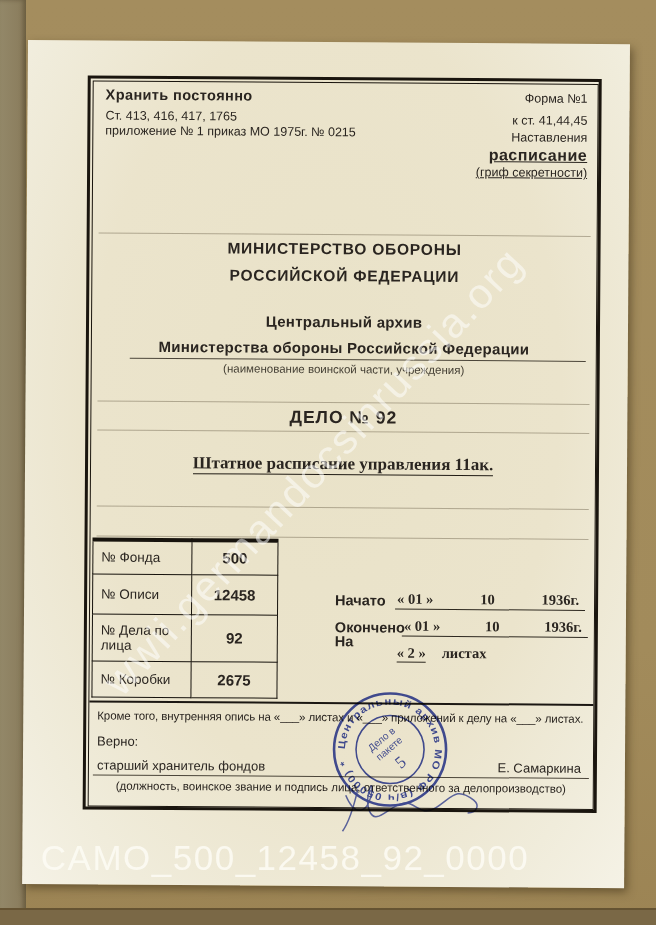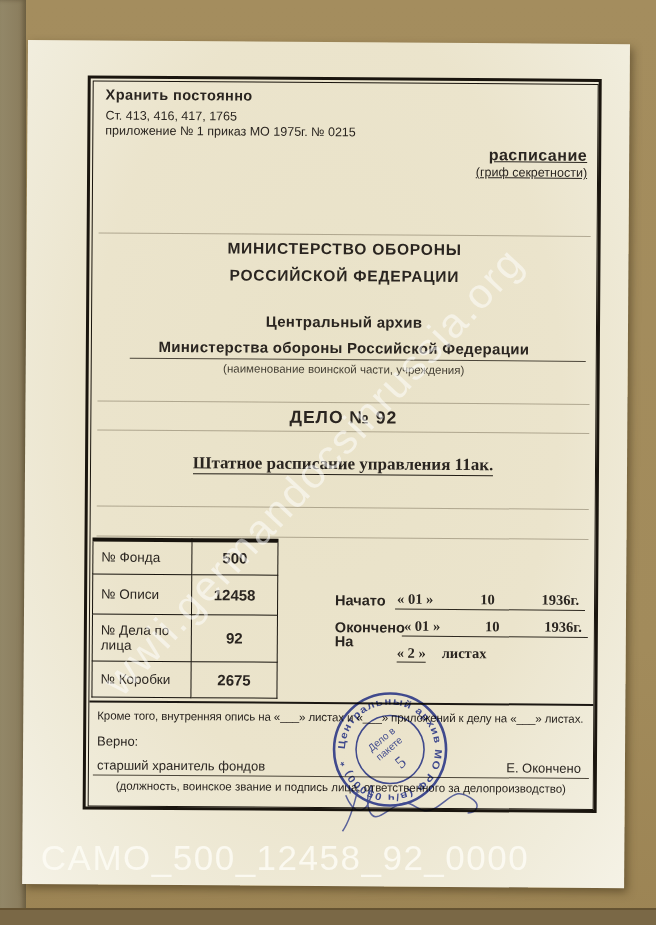--- a/index.html
+++ b/index.html
@@ -78,20 +78,25 @@
   <div class="abs paper">
     <div class="frame">
       <div class="frame-inner">
 
         <div class="abs hdr-left">
           <div class="keep">Хранить  постоянно</div>
           <div class="t13">Ст. 413, 416, 417, 1765</div>
           <div class="t13">приложение № 1 приказ МО 1975г.  № 0215</div>
         </div>
 
+        <div class="abs hdr-right t13">
+          <div>Форма №1</div>
+          <div style="margin-top:7px">к ст. 41,44,45</div>
+          <div>Наставления</div>
+        </div>
 
         <div class="abs secrecy">
           <div class="word">расписание</div>
           <div class="cap">(гриф секретности)</div>
         </div>
 
         <div class="abs rule" style="top:151px"></div>
 
         <div class="abs ctr ministry" style="top:157px">МИНИСТЕРСТВО ОБОРОНЫ</div>
         <div class="abs ctr ministry" style="top:184px">РОССИЙСКОЙ ФЕДЕРАЦИИ</div>
@@ -146,21 +151,21 @@
         </div>
 
         <div class="abs dates-label" style="left:245px; top:550px">На</div>
         <span class="abs serifb" style="left:307px; top:561px; border-bottom:1.2px solid #2e2920;">« 2 »</span>
         <span class="abs serifb" style="left:352px; top:561px">листах</span>
 
         <div class="abs sep-thick" style="top:619px"></div>
         <div class="abs note" style="left:8px; top:628px">Кроме того, внутренняя опись на «___» листах и «___» приложений к делу на «___» листах.</div>
         <div class="abs foot13" style="left:8px; top:652px">Верно:</div>
         <div class="abs foot13" style="left:8px; top:676px">старший хранитель фондов</div>
-        <div class="abs foot13" style="right:12px; top:676px">Е. Окончено</div>
+        <div class="abs foot13" style="right:12px; top:676px">Е. Самаркина</div>
         <div class="abs rule-dark" style="top:693px; left:4px; right:4px"></div>
         <div class="abs ctr foot-cap" style="top:698px">(должность, воинское звание и подпись лица, ответственного за делопроизводство)</div>
 
         <svg class="abs stamp-svg" style="left:237px; top:596px" width="164" height="158" viewBox="0 0 164 158">
           <g>
             <circle class="stamp-ink" cx="64" cy="70" r="56" stroke-width="2.6"></circle>
             <circle class="stamp-ink" cx="64" cy="70" r="34" stroke-width="1.6"></circle>
           </g>
           <path id="ringPath" d="M 19,70 A 45,45 0 1,1 109,70 A 45,45 0 1,1 19,70" fill="none"></path>
           <text class="stamp-text" font-size="10" font-weight="bold" letter-spacing="1">

